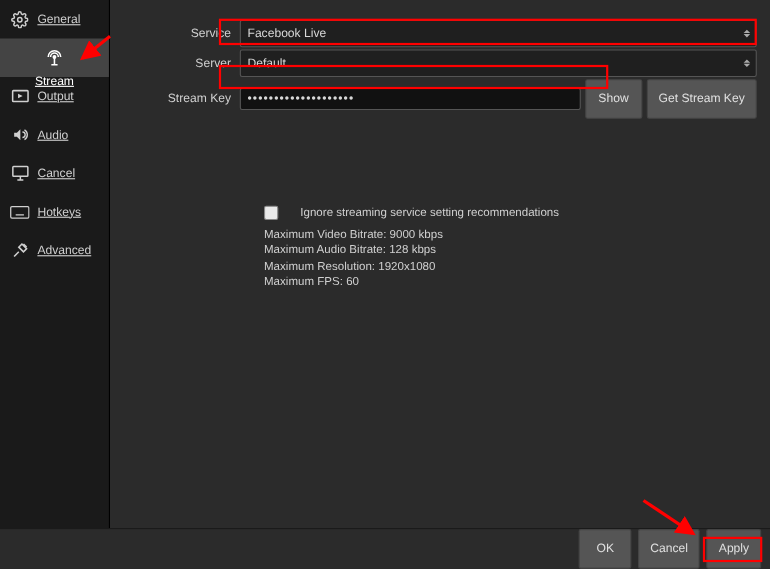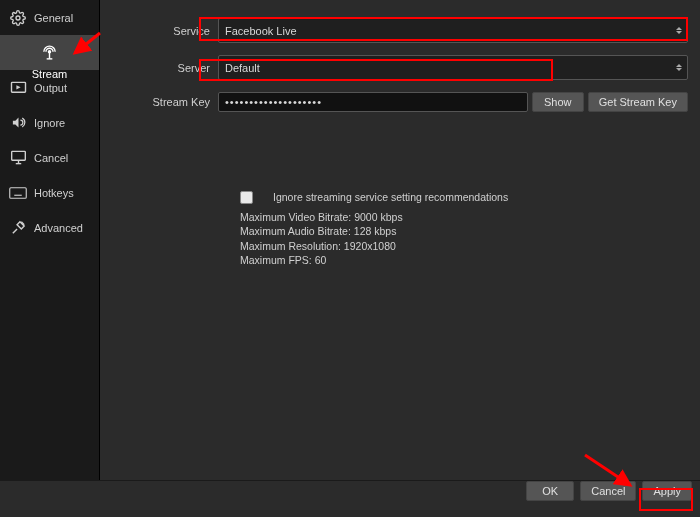--- a/index.html
+++ b/index.html
@@ -22,20 +22,21 @@
       border-right: 1px solid #000;
     }
     .sidebar-item {
       display: flex;
       align-items: center;
       gap: 7px;
       padding: 8px 9px;
       height: 35px;
       color: #d0d0d0;
       cursor: default;
+      text-decoration: underline;
     }
     .sidebar-item.selected { background: #444444; color:#fff;flex-direction:column; }
     .sidebar-item .icon-wrap {
       width: 18px; height: 18px;
       display: inline-flex;
       align-items: center;
       justify-content: center;
       flex-shrink: 0;
     }
     .sidebar-item svg { display: block; }
@@ -44,21 +45,21 @@
     .main {
       position: absolute;
       left: 100px; top: 0;
       right: 0; height: 480px;
       background: #2b2b2b;
       padding: 18px 12px 12px 0;
     }
     .row {
       display: flex;
       align-items: center;
-      margin-bottom: 12px;
+      margin-bottom: 2px;
     }
     .row-label {
       width: 118px;
       text-align: right;
       padding-right: 8px;
       font-size: 11px;
       color: #d0d0d0;
     }
     .field-group { flex: 1; display: flex; gap: 4px; align-items:center; }
     .dropdown {
@@ -99,21 +100,21 @@
       border: 1px solid #555;
       border-radius: 2px;
       display: flex;
       align-items: center;
       padding: 0 6px;
       font-size: 11px;
       color: #d8d8d8;
       letter-spacing: 1px;
     }
     .btn {
-      height: 20px;
+      height: 36px;
       background: #555555;
       border: 1px solid #444;
       border-radius: 2px;
       padding: 0 10px;
       font-size: 11px;
       color: #e0e0e0;
       display: inline-flex;
       align-items: center;
       justify-content: center;
       cursor: default;
@@ -214,21 +215,21 @@
     <span class="label">Output</span>
   </div>
   <div class="sidebar-item">
     <span class="icon-wrap">
       <svg width="17" height="15" viewBox="0 0 24 24" fill="none" stroke="#d0d0d0" stroke-width="2">
           <polygon points="3,9 7,9 12,4 12,20 7,15 3,15" fill="#d0d0d0" stroke="none"></polygon>
           <path d="M15 8a4 4 0 0 1 0 8"></path>
           <path d="M18 5a8 8 0 0 1 0 14"></path>
         </svg>
     </span>
-    <span class="label">Ignore</span>
+    <span class="label">Audio</span>
   </div>
   <div class="sidebar-item">
     <span class="icon-wrap">
       <svg width="17" height="15" viewBox="0 0 24 22" fill="none" stroke="#d0d0d0" stroke-width="2">
           <rect x="2" y="2" width="20" height="13" rx="1"></rect>
           <line x1="8" y1="20" x2="16" y2="20"></line>
           <line x1="12" y1="15" x2="12" y2="20"></line>
         </svg>
     </span>
     <span class="label">Cancel</span>

